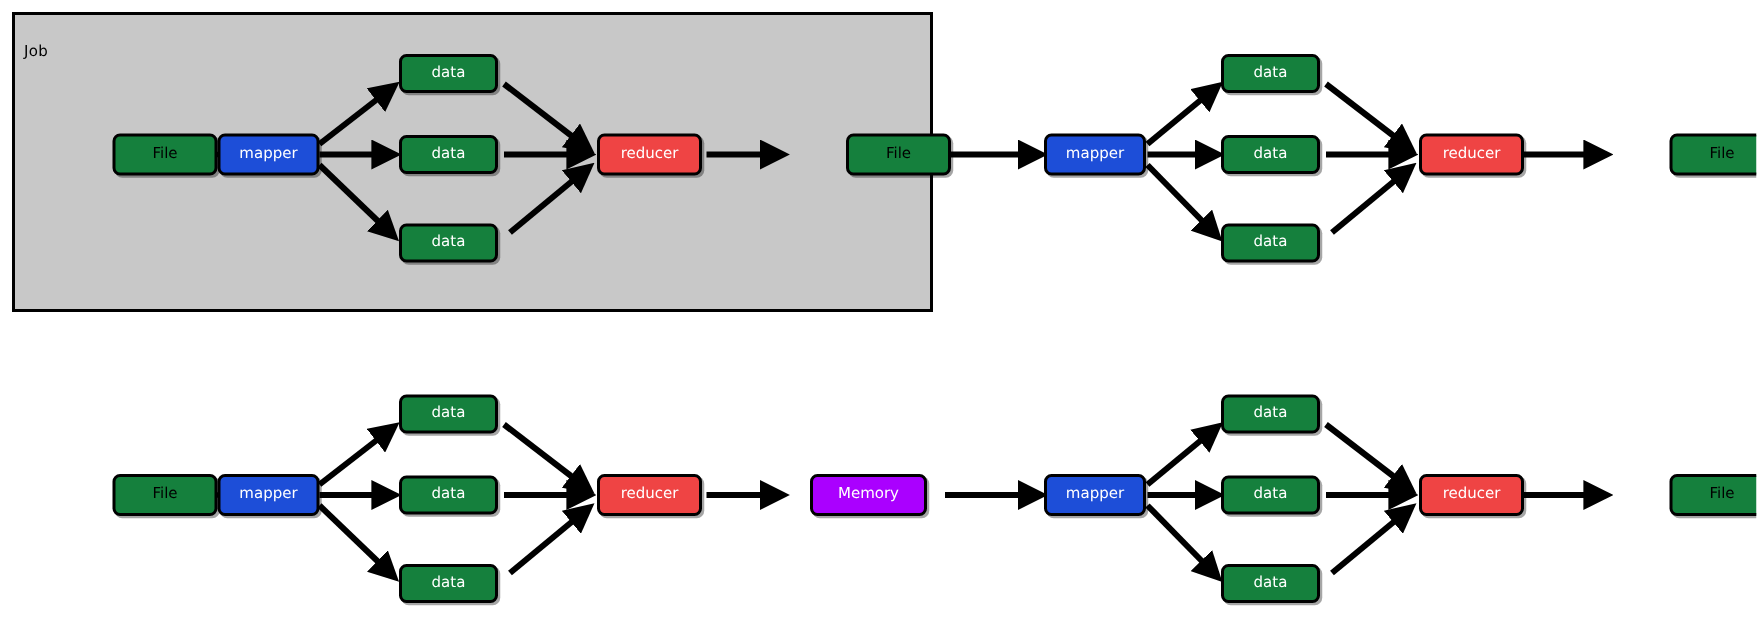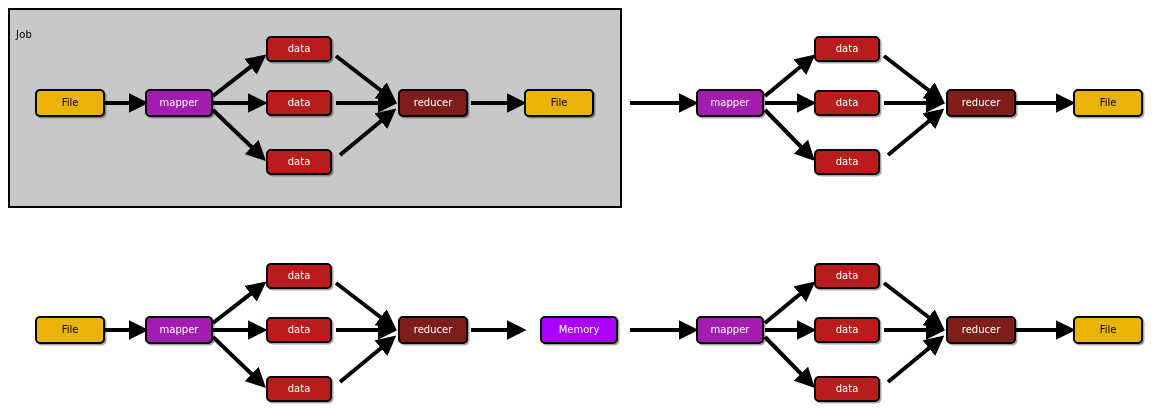--- a/index.html
+++ b/index.html
@@ -27,24 +27,24 @@
     border:2px solid #000;
     border-radius:5px;
     display:flex;
     align-items:center;
     justify-content:center;
     font-size:10px;
     line-height:1;
     white-space:nowrap;
     box-shadow:1.5px 1.5px 0 rgba(0,0,0,0.35);
   }
-  .n-file{background:#eab308;color:#000;}
-  .n-mapper{background:#a21caf;color:#fff;}
-  .n-reducer{background:#7f1d1d;color:#fff;}
-  .n-data{background:#b91c1c;color:#fff;}
+  .n-file{background:#15803d;color:#000;margin-left:40px;}
+  .n-mapper{background:#1d4ed8;color:#fff;}
+  .n-reducer{background:#ef4444;color:#fff;}
+  .n-data{background:#15803d;color:#fff;}
   .n-memory{background:#aa00ff;color:#fff;}
 
   .edges{position:absolute;left:0;top:0;width:1171px;height:416px;pointer-events:none;}
 </style>
 </head>
 <body>
 
 <div id="stage">
 
   <div class="job-box" style="left:8px;top:8px;width:614px;height:200px;"></div>

